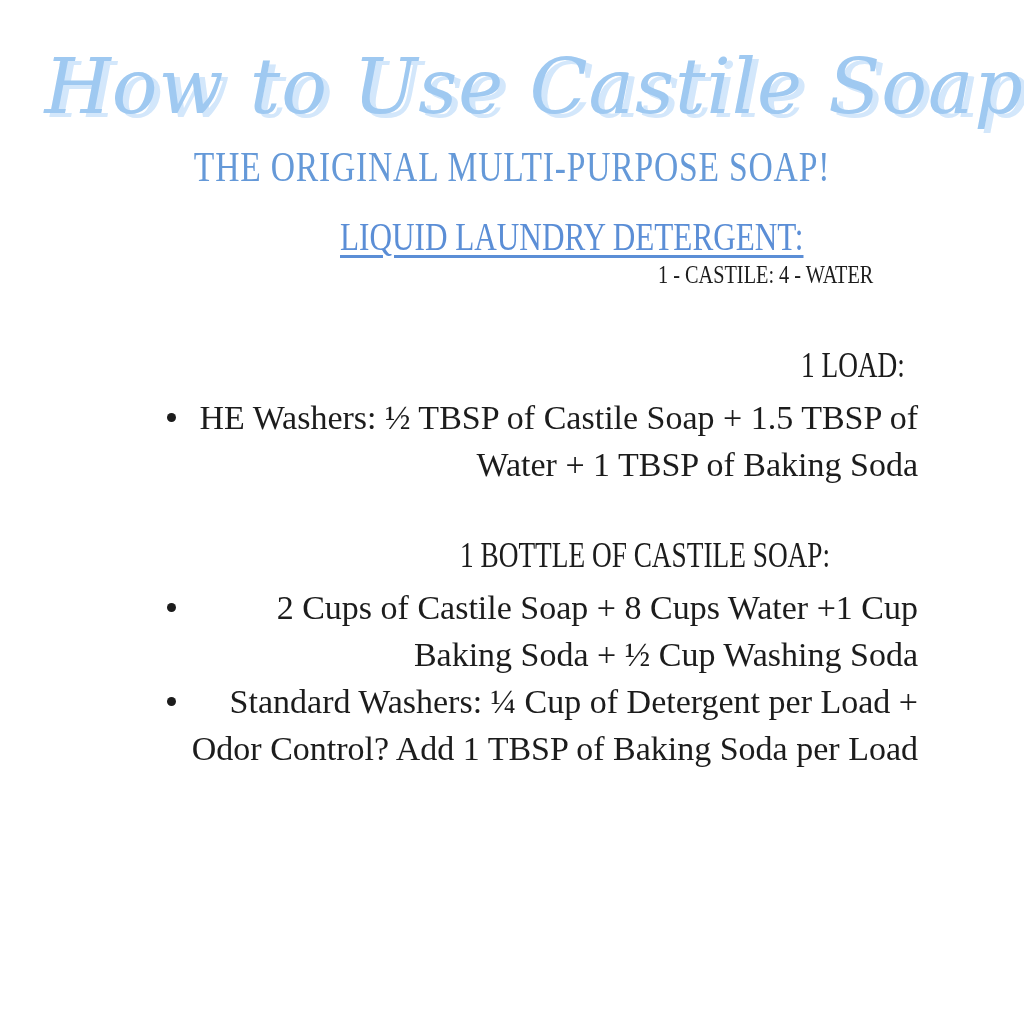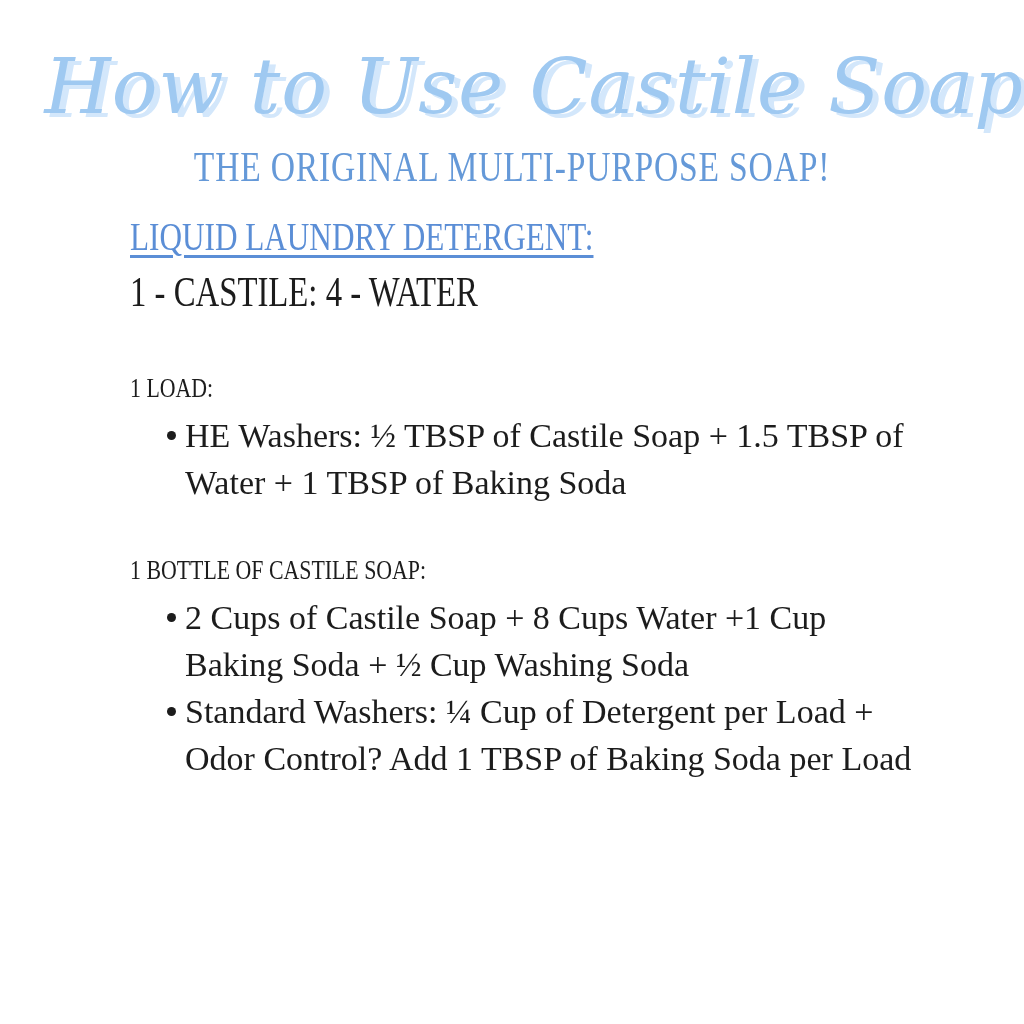--- a/index.html
+++ b/index.html
@@ -37,45 +37,46 @@
     font-size: 42px;
     line-height: 1.0;
     color: var(--subtitle-blue, #6599d8);
     transform: scaleX(0.80);
     transform-origin: 50% 50%;
     white-space: nowrap;
     letter-spacing: 1px;
   }
   .content {
     margin: 26px 90px 0 130px;
+    text-align: right;
   }
   .condensed {
     display: inline-block;
     transform: scaleX(0.78);
     transform-origin: 0 50%;
     white-space: nowrap;
   }
   .section-heading {
     font-size: 40px;
     line-height: 1.15;
     color: var(--heading-blue, #5b8ed6);
     text-decoration: underline;
     text-decoration-thickness: 3px;
     text-underline-offset: 5px;
   }
   .ratio-line {
-    margin-top: 8px;
-    font-size: 42px;
+    margin-top: 0;
+    font-size: 26px;
     line-height: 1.15;
     color: var(--text, #1c1c1c);
   }
   .group-load { margin-top: 56px; }
   .group-bottle { margin-top: 48px; }
   .group-heading {
-    font-size: 28px;
+    font-size: 35px;
     line-height: 1.15;
     color: var(--text, #1c1c1c);
   }
   ul.bullets {
     list-style: none;
     margin: 8px 12px 0 0;
     padding: 0;
     width: 788px;
   }
   ul.bullets li {

